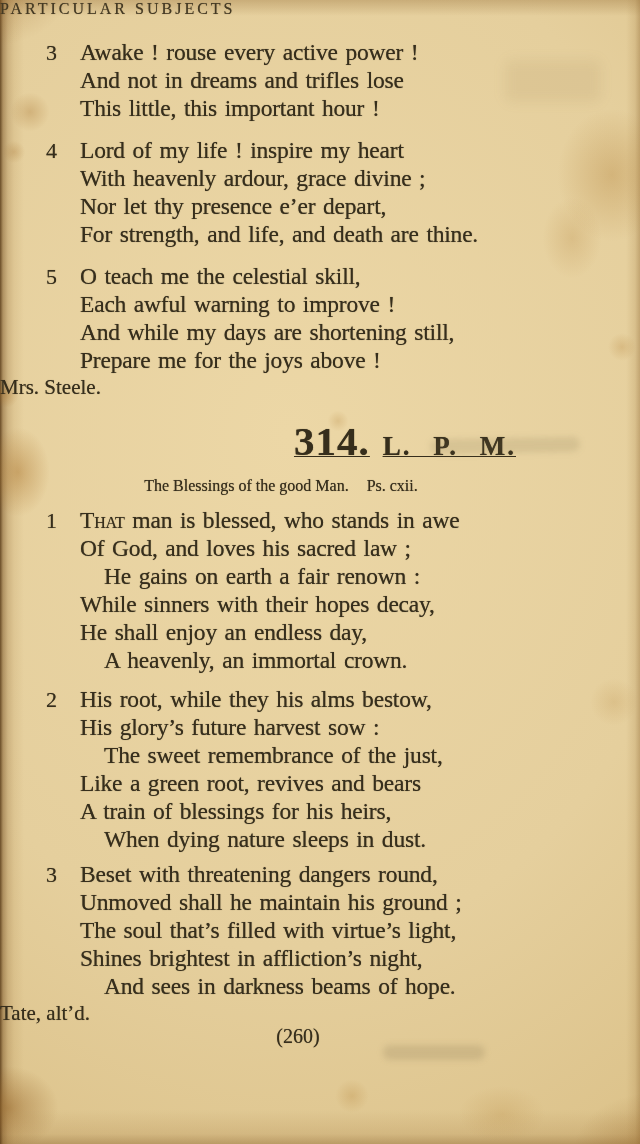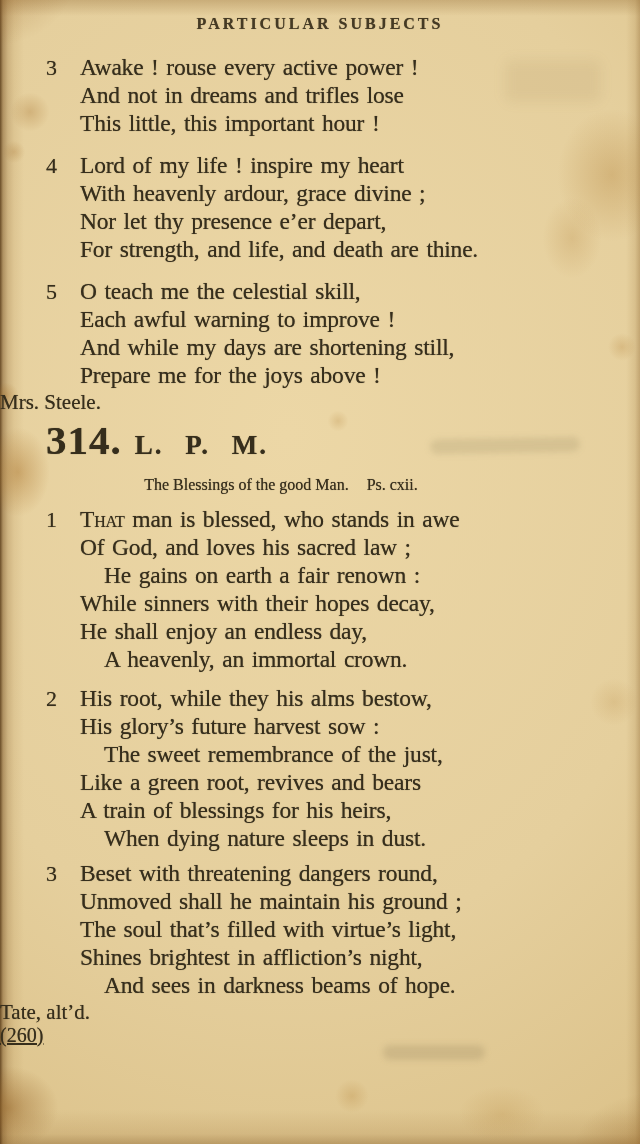--- a/index.html
+++ b/index.html
@@ -40,24 +40,23 @@
     position: absolute;
     filter: blur(3px);
     border-radius: 8px;
     pointer-events: none;
   }
   .ghost-1 { left: 430px; top: 438px; width: 150px; height: 15px; background: rgba(118,106,70,0.16); transform: rotate(-1deg); }
   .ghost-2 { left: 383px; top: 1045px; width: 102px; height: 15px; background: rgba(115,100,65,0.18); }
   .ghost-3 { left: 505px; top: 60px;  width: 96px;  height: 42px; background: rgba(150,120,70,0.10); filter: blur(6px); }
 
   .running-head {
-    padding-top: 15px;
-    text-align: center;
+    padding-top: 0;
     font-size: 16px;
-    font-weight: bold;
+    font-weight: normal;
     letter-spacing: 3px;
     color: #453a24;
     text-shadow: 0 0 0.7px rgba(69,58,36,0.7);
   }
 
   .stanza { display: flex; margin-left: 46px; }
   .stanza .num {
     width: 34px;
     flex: 0 0 34px;
     font-size: 22px;
@@ -88,24 +87,25 @@
     padding-right: 44px;
     font-size: 21px;
     line-height: 24px;
     margin-top: 1px;
     text-shadow: 0 0 0.7px rgba(54,46,28,0.7);
   }
 
   .hymn-title {
     margin-left: 46px;
     width: 470px;
-    text-align: left;
-    margin-top: 2px;
+    text-align: right;
+    margin-top: 18px;
     line-height: 48px;
     white-space: nowrap;
+    text-decoration: underline;
   }
   .hymn-number {
     font-size: 41px;
     font-weight: bold;
     letter-spacing: 1px;
     text-shadow: 0 0 0.8px rgba(48,40,24,0.8);
   }
   .hymn-meter {
     font-size: 27px;
     font-weight: bold;
@@ -119,26 +119,25 @@
     width: 470px;
     text-align: center;
     font-size: 16px;
     line-height: 23px;
     white-space: nowrap;
     text-shadow: 0 0 0.7px rgba(54,46,28,0.7);
   }
   .hymn-subtitle .sub-left { margin-right: 18px; }
 
   .page-num {
-    text-align: left;
+    text-align: center;
     padding-right: 44px;
     font-size: 20px;
     line-height: 22px;
     text-shadow: 0 0 0.7px rgba(54,46,28,0.7);
-    text-decoration: underline;
   }
 </style>
 </head>
 <body>
 
 <div class="page">
 
   <div class="ghost ghost-1"></div>
   <div class="ghost ghost-2"></div>
   <div class="ghost ghost-3"></div>

